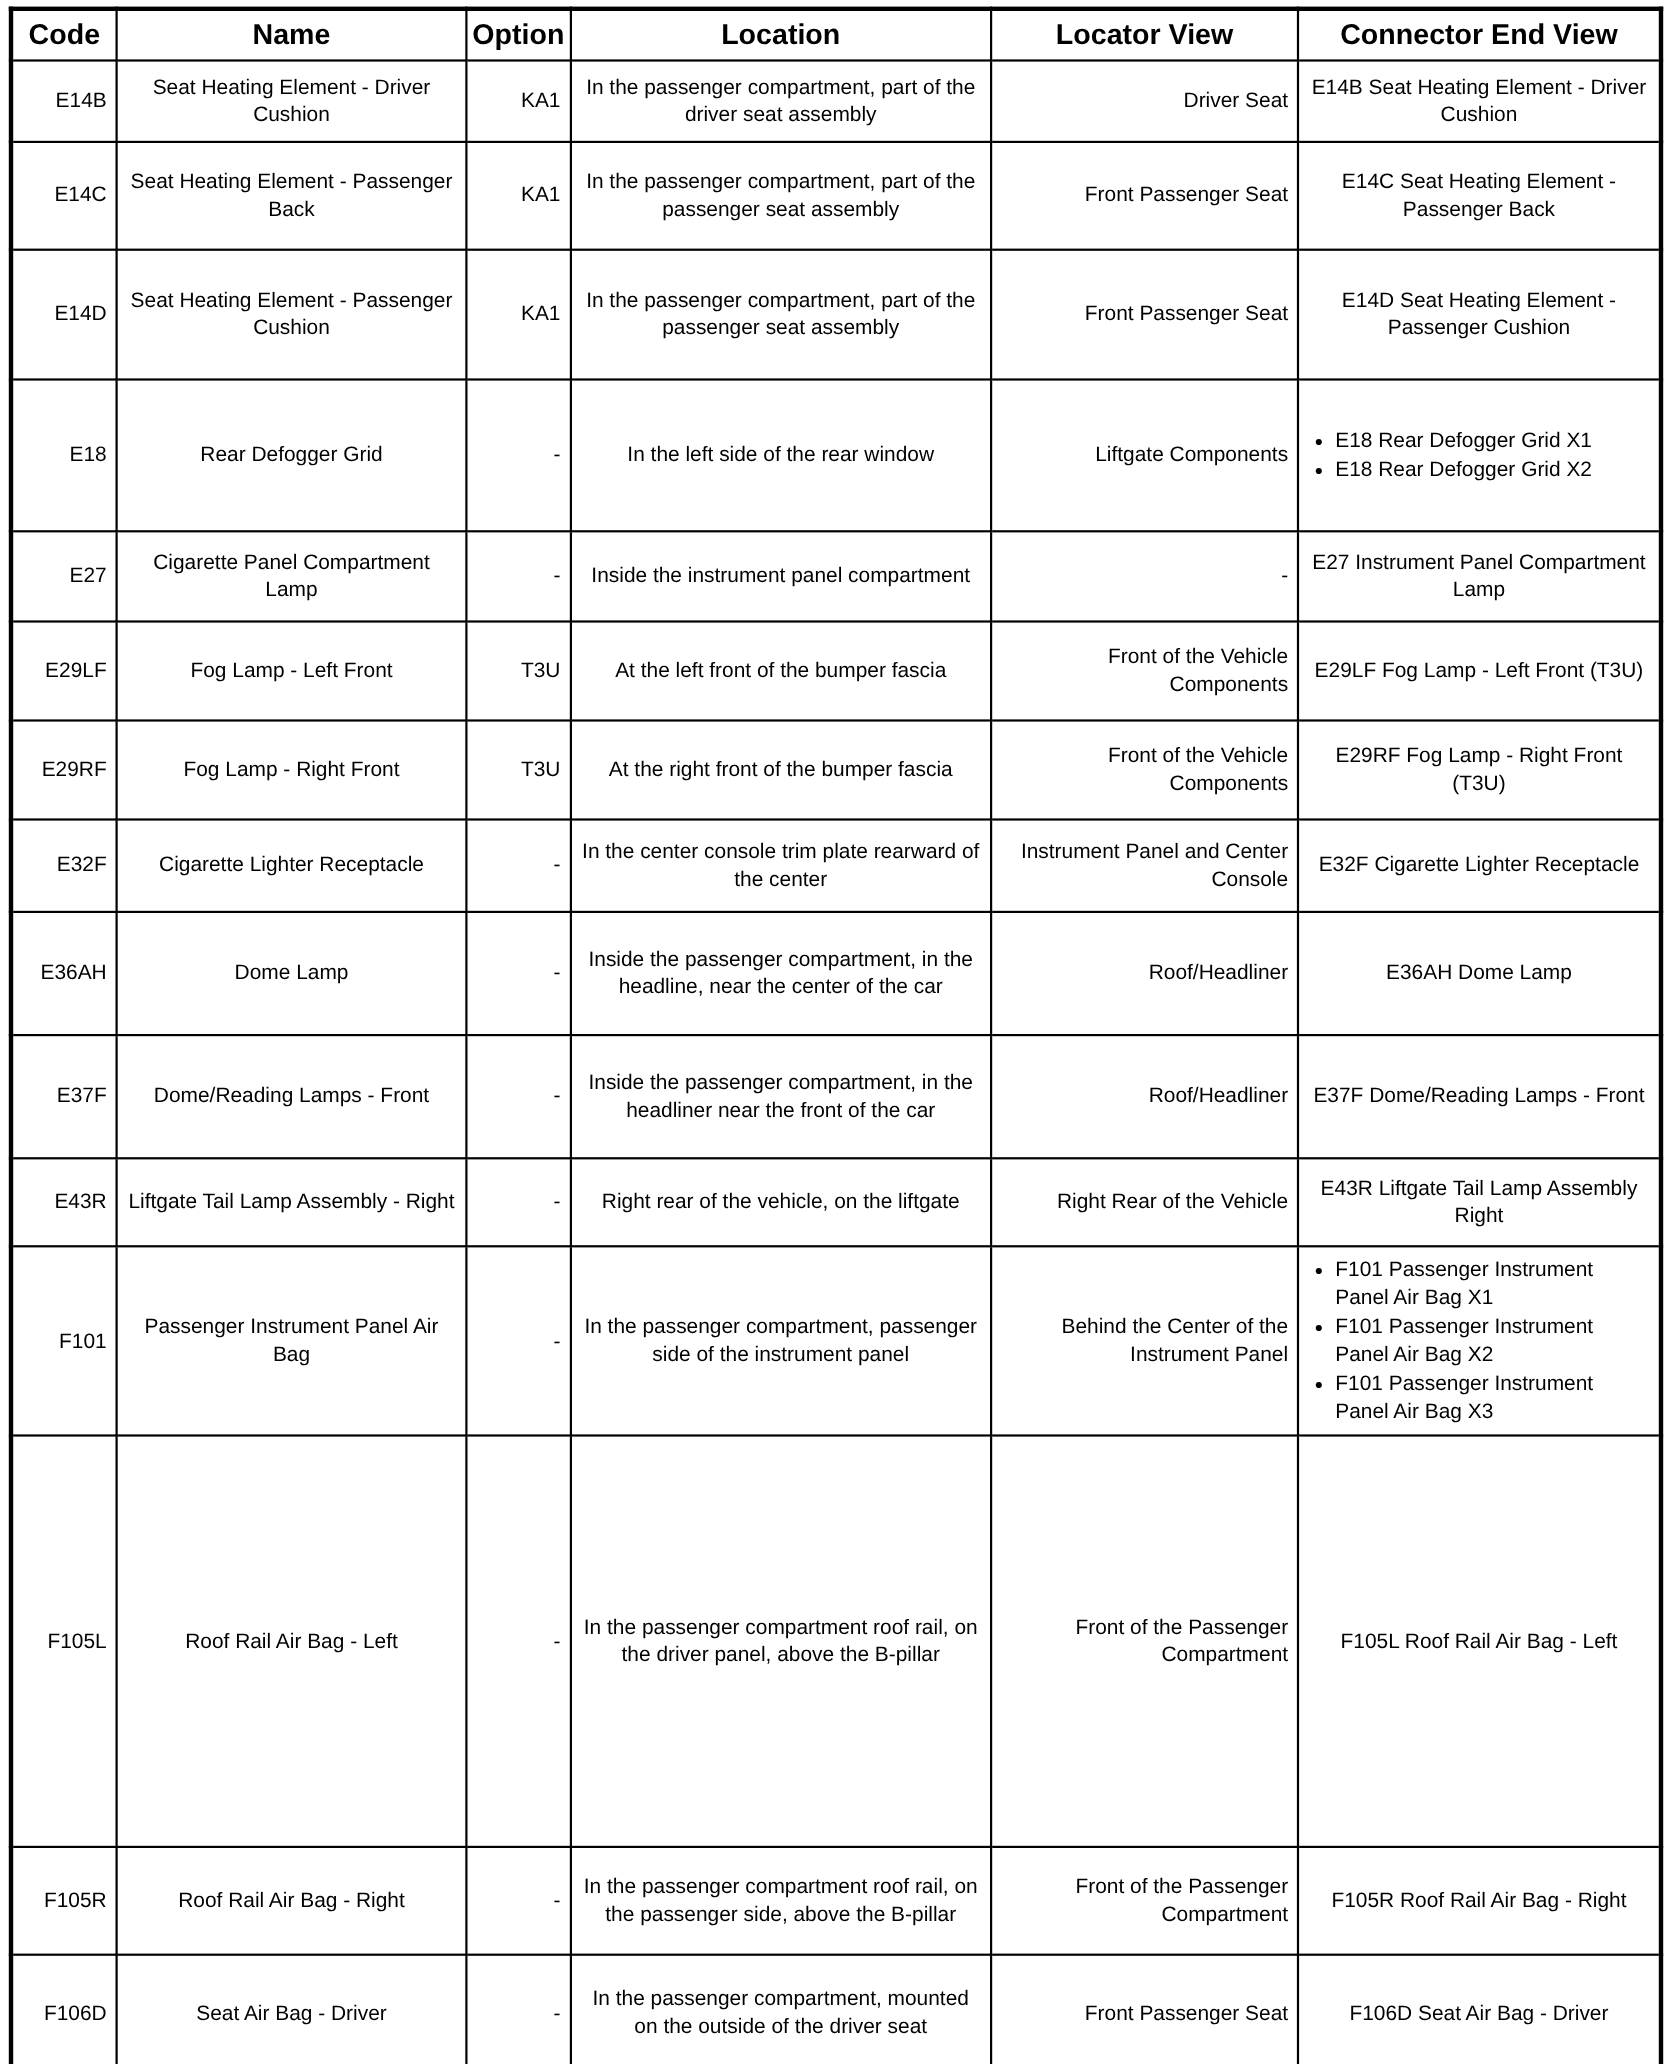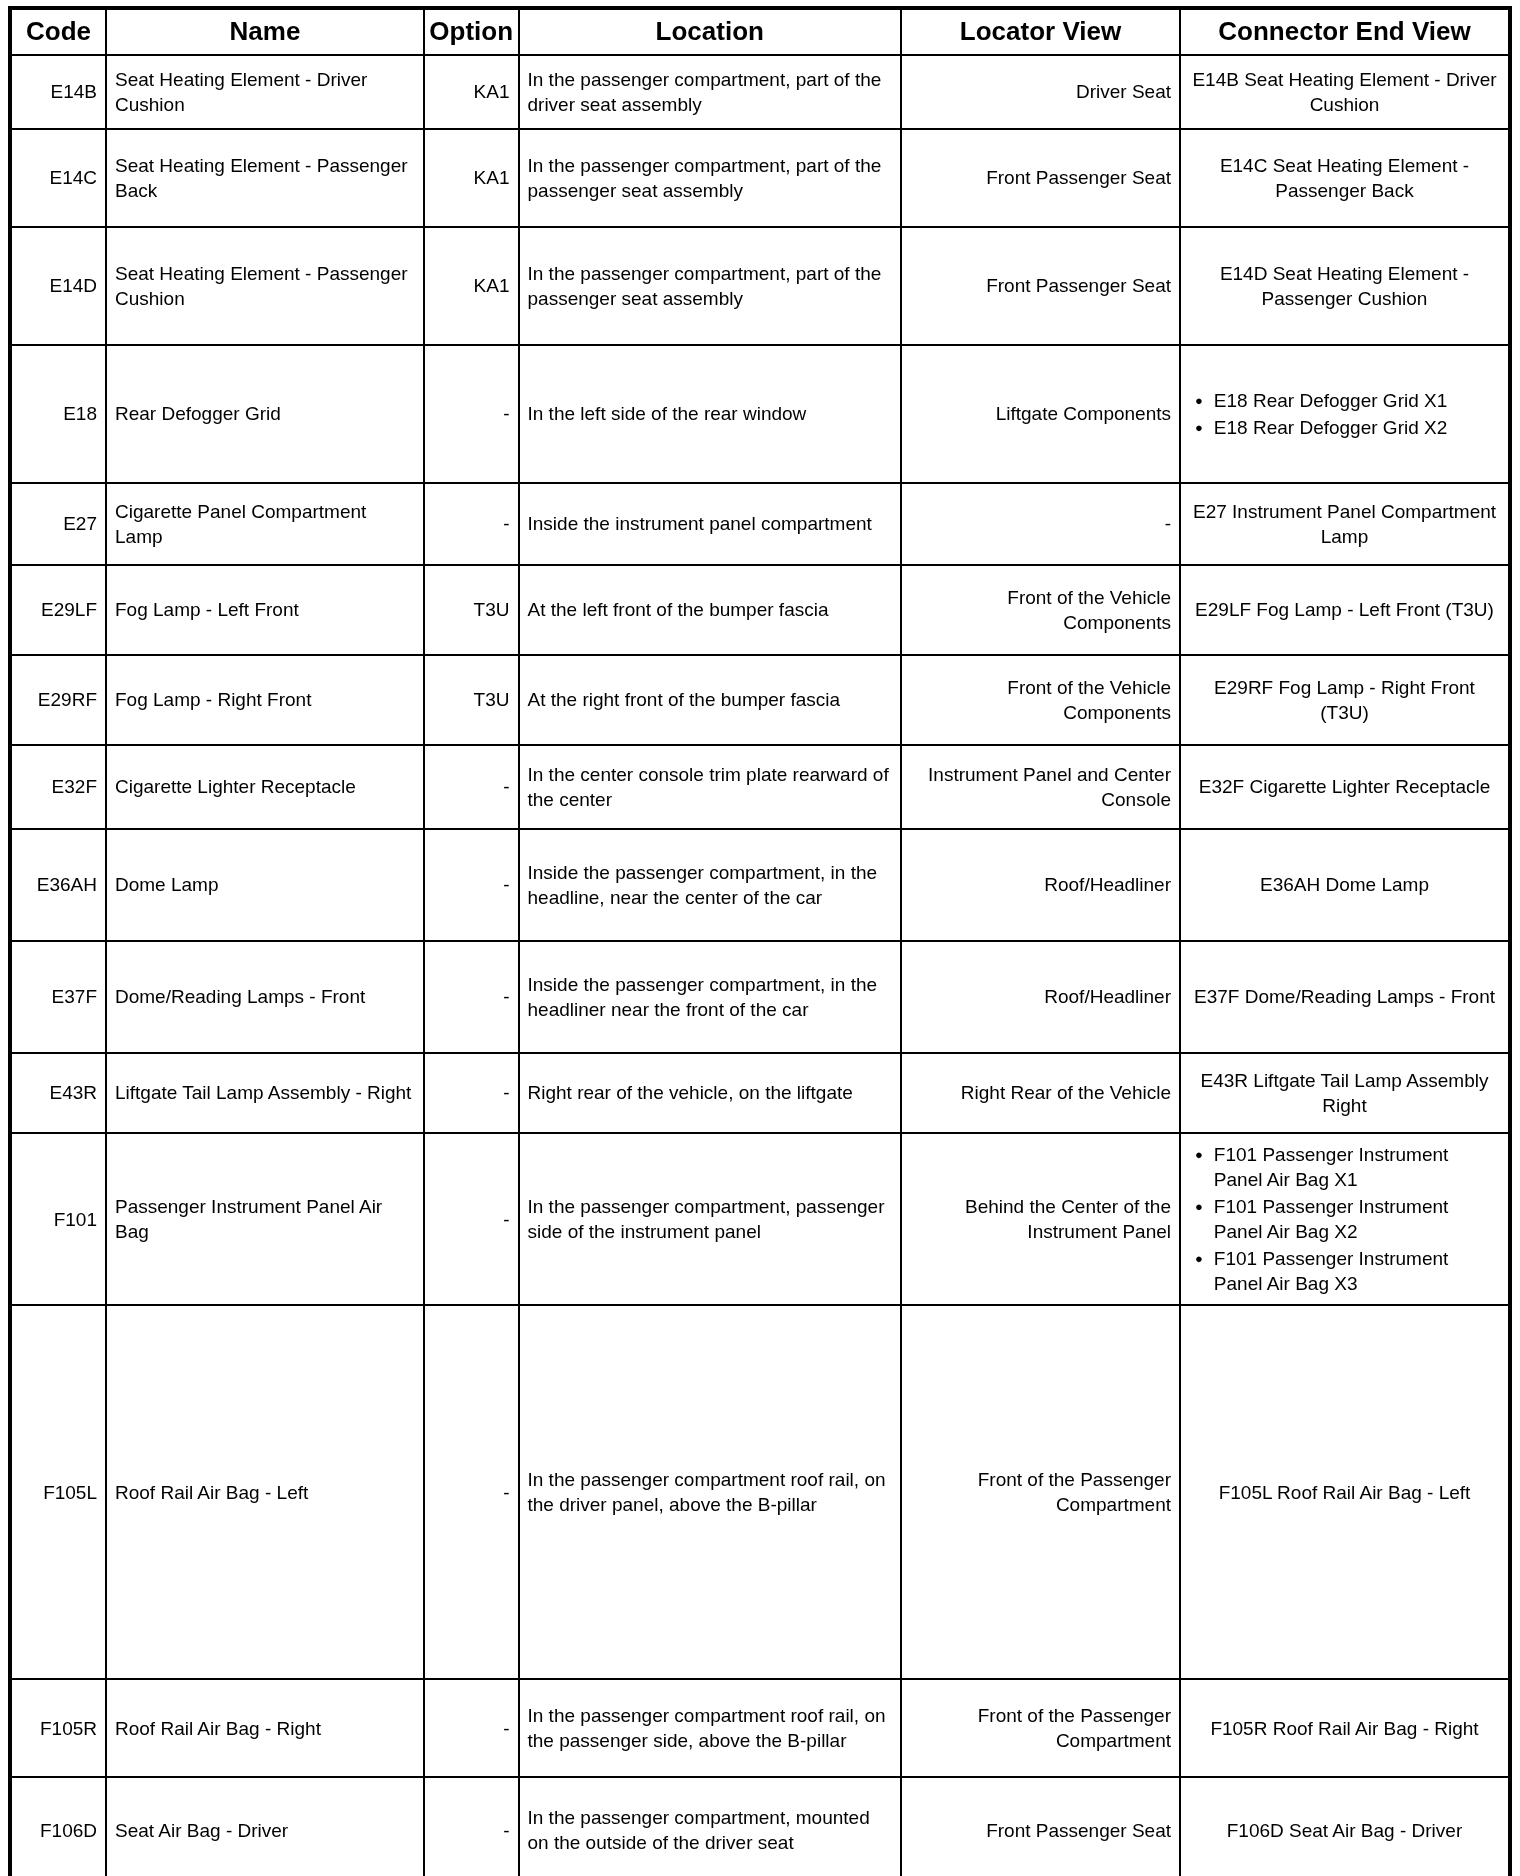--- a/index.html
+++ b/index.html
@@ -35,21 +35,21 @@
     line-height: 1.15;
   }
   td {
     font-size: 19px;
     line-height: 1.32;
     padding: 6px 8px;
     vertical-align: middle;
     word-wrap: break-word;
   }
   td.center { text-align: right; }
-  td.left   { text-align: left; }
+  td.left   { text-align: center; }
   td.cell-connector { text-align: center; margin-top: 28px; }
   td.cell-connector.has-list { text-align: left; padding-left: 14px; }
   .li {
     display: flex;
     align-items: flex-start;
     gap: 11px;
     margin: 2px 0;
   }
   .dot {
     font-size: 13px;

